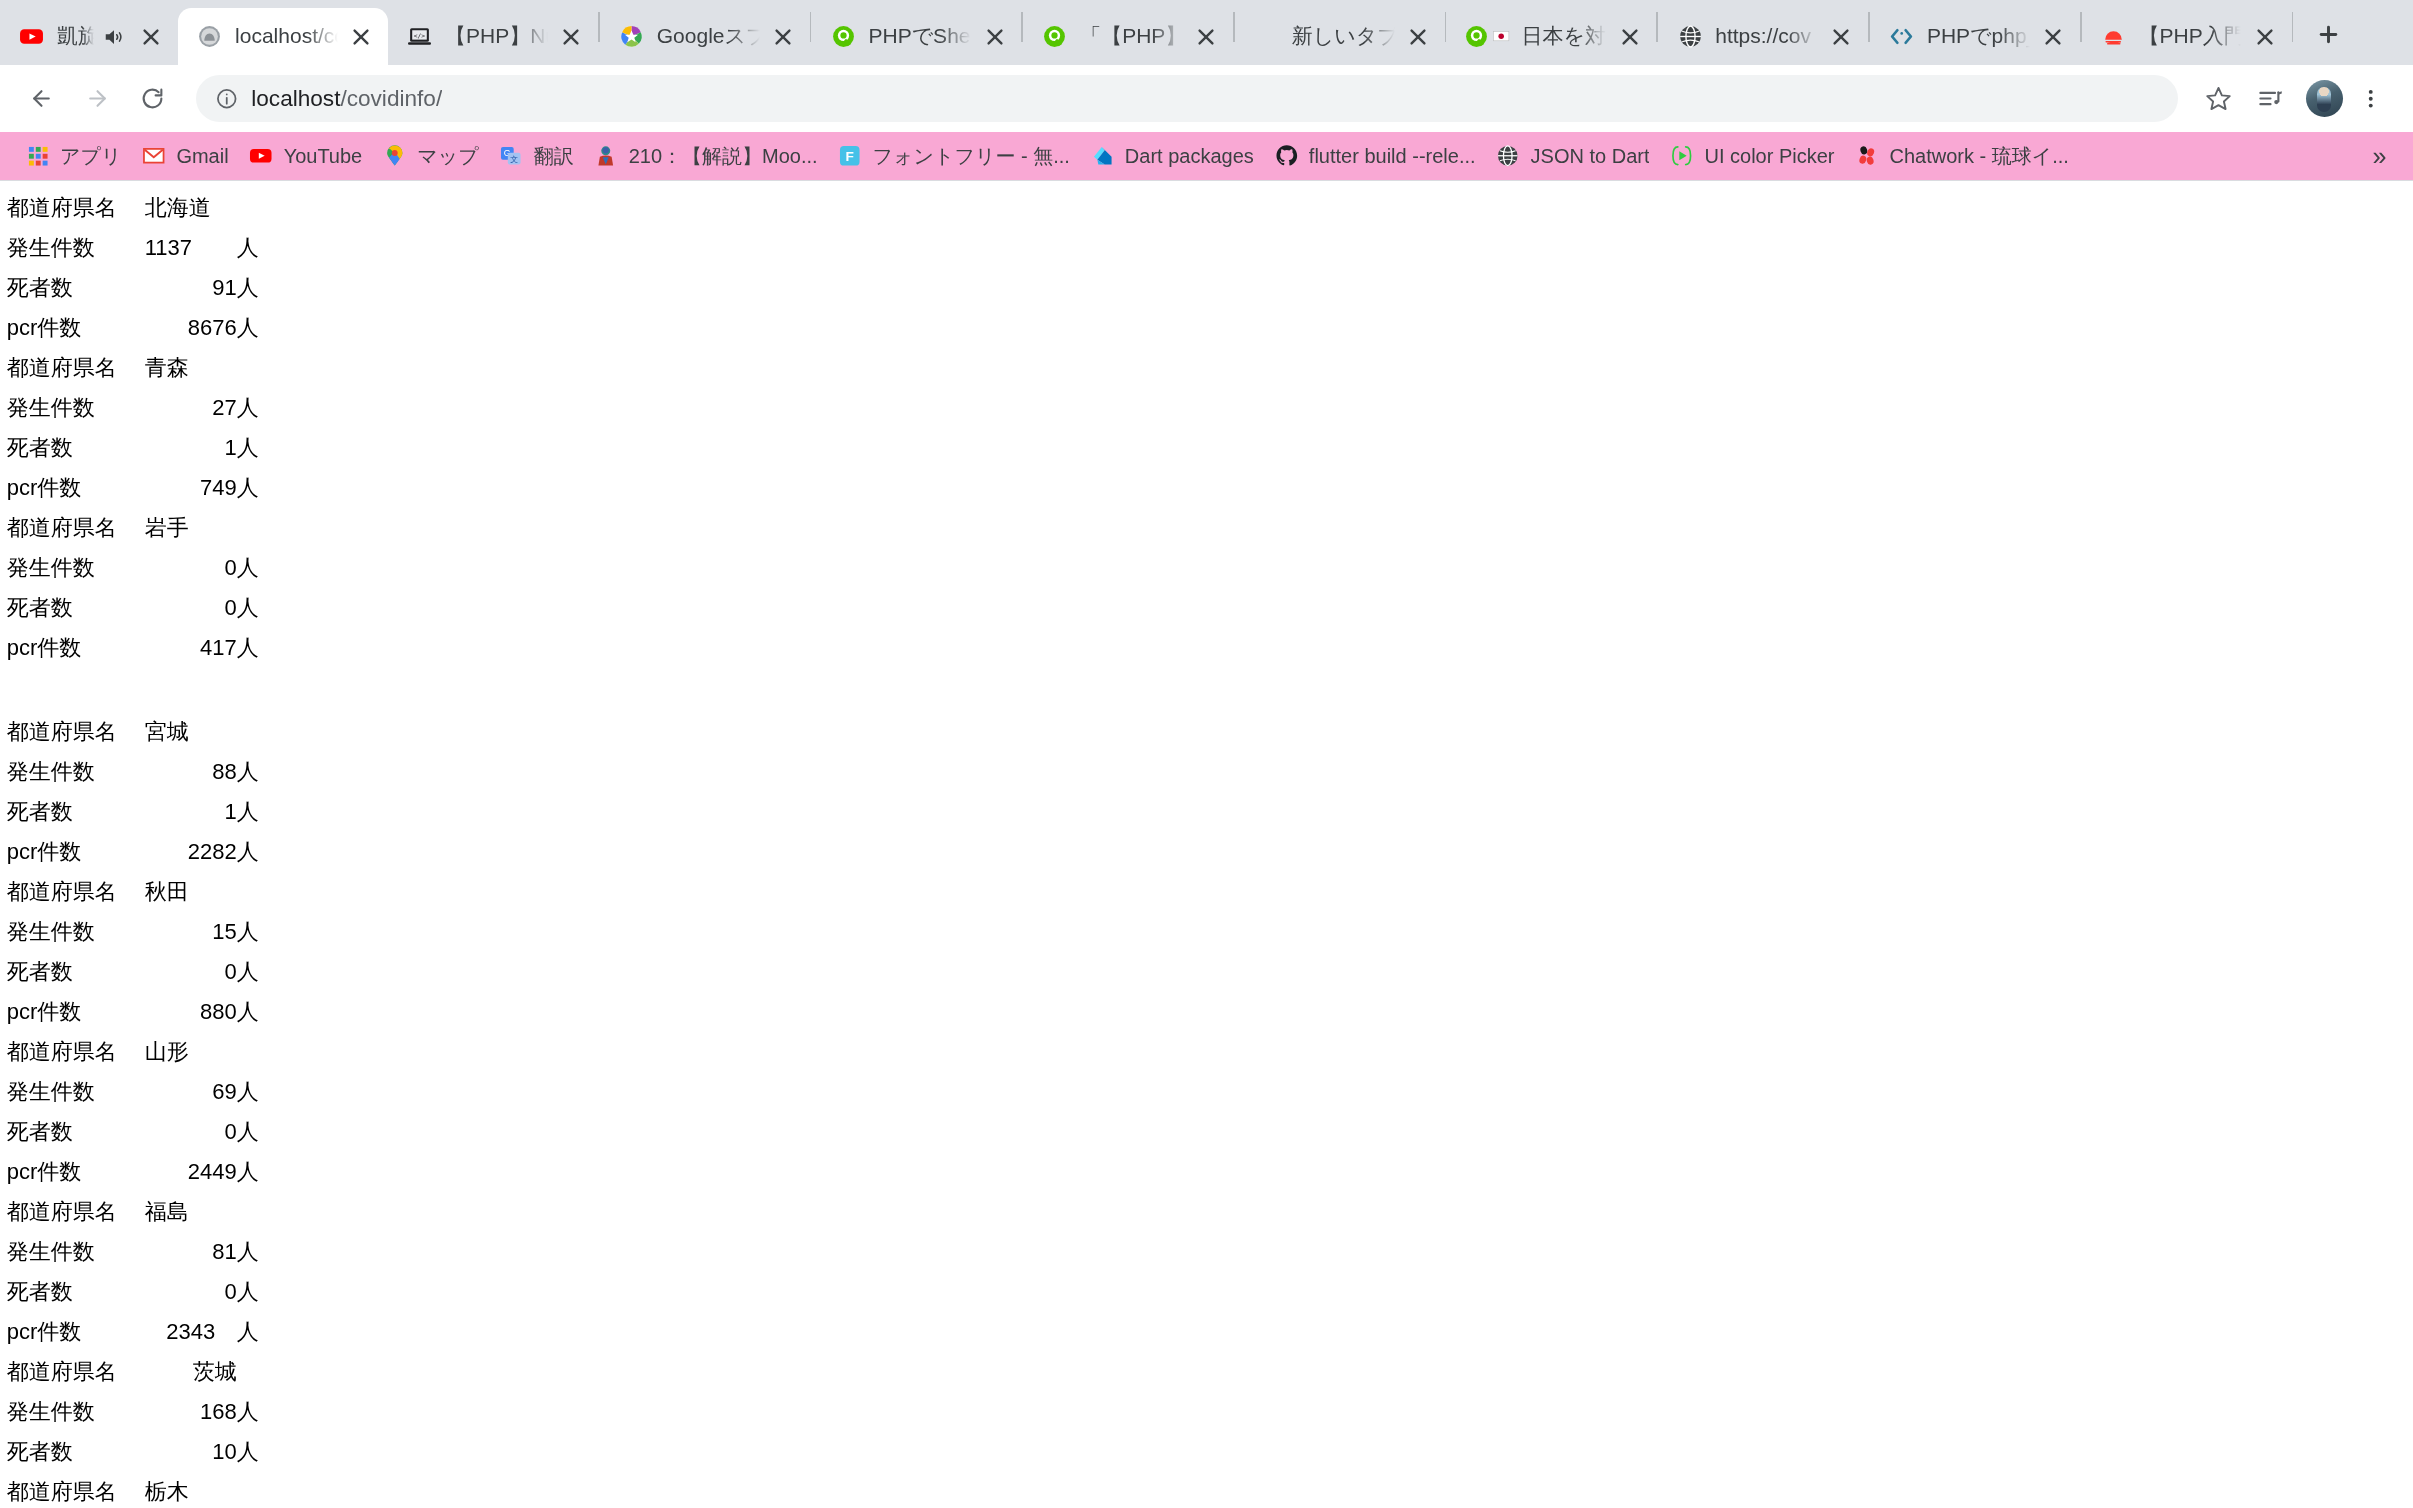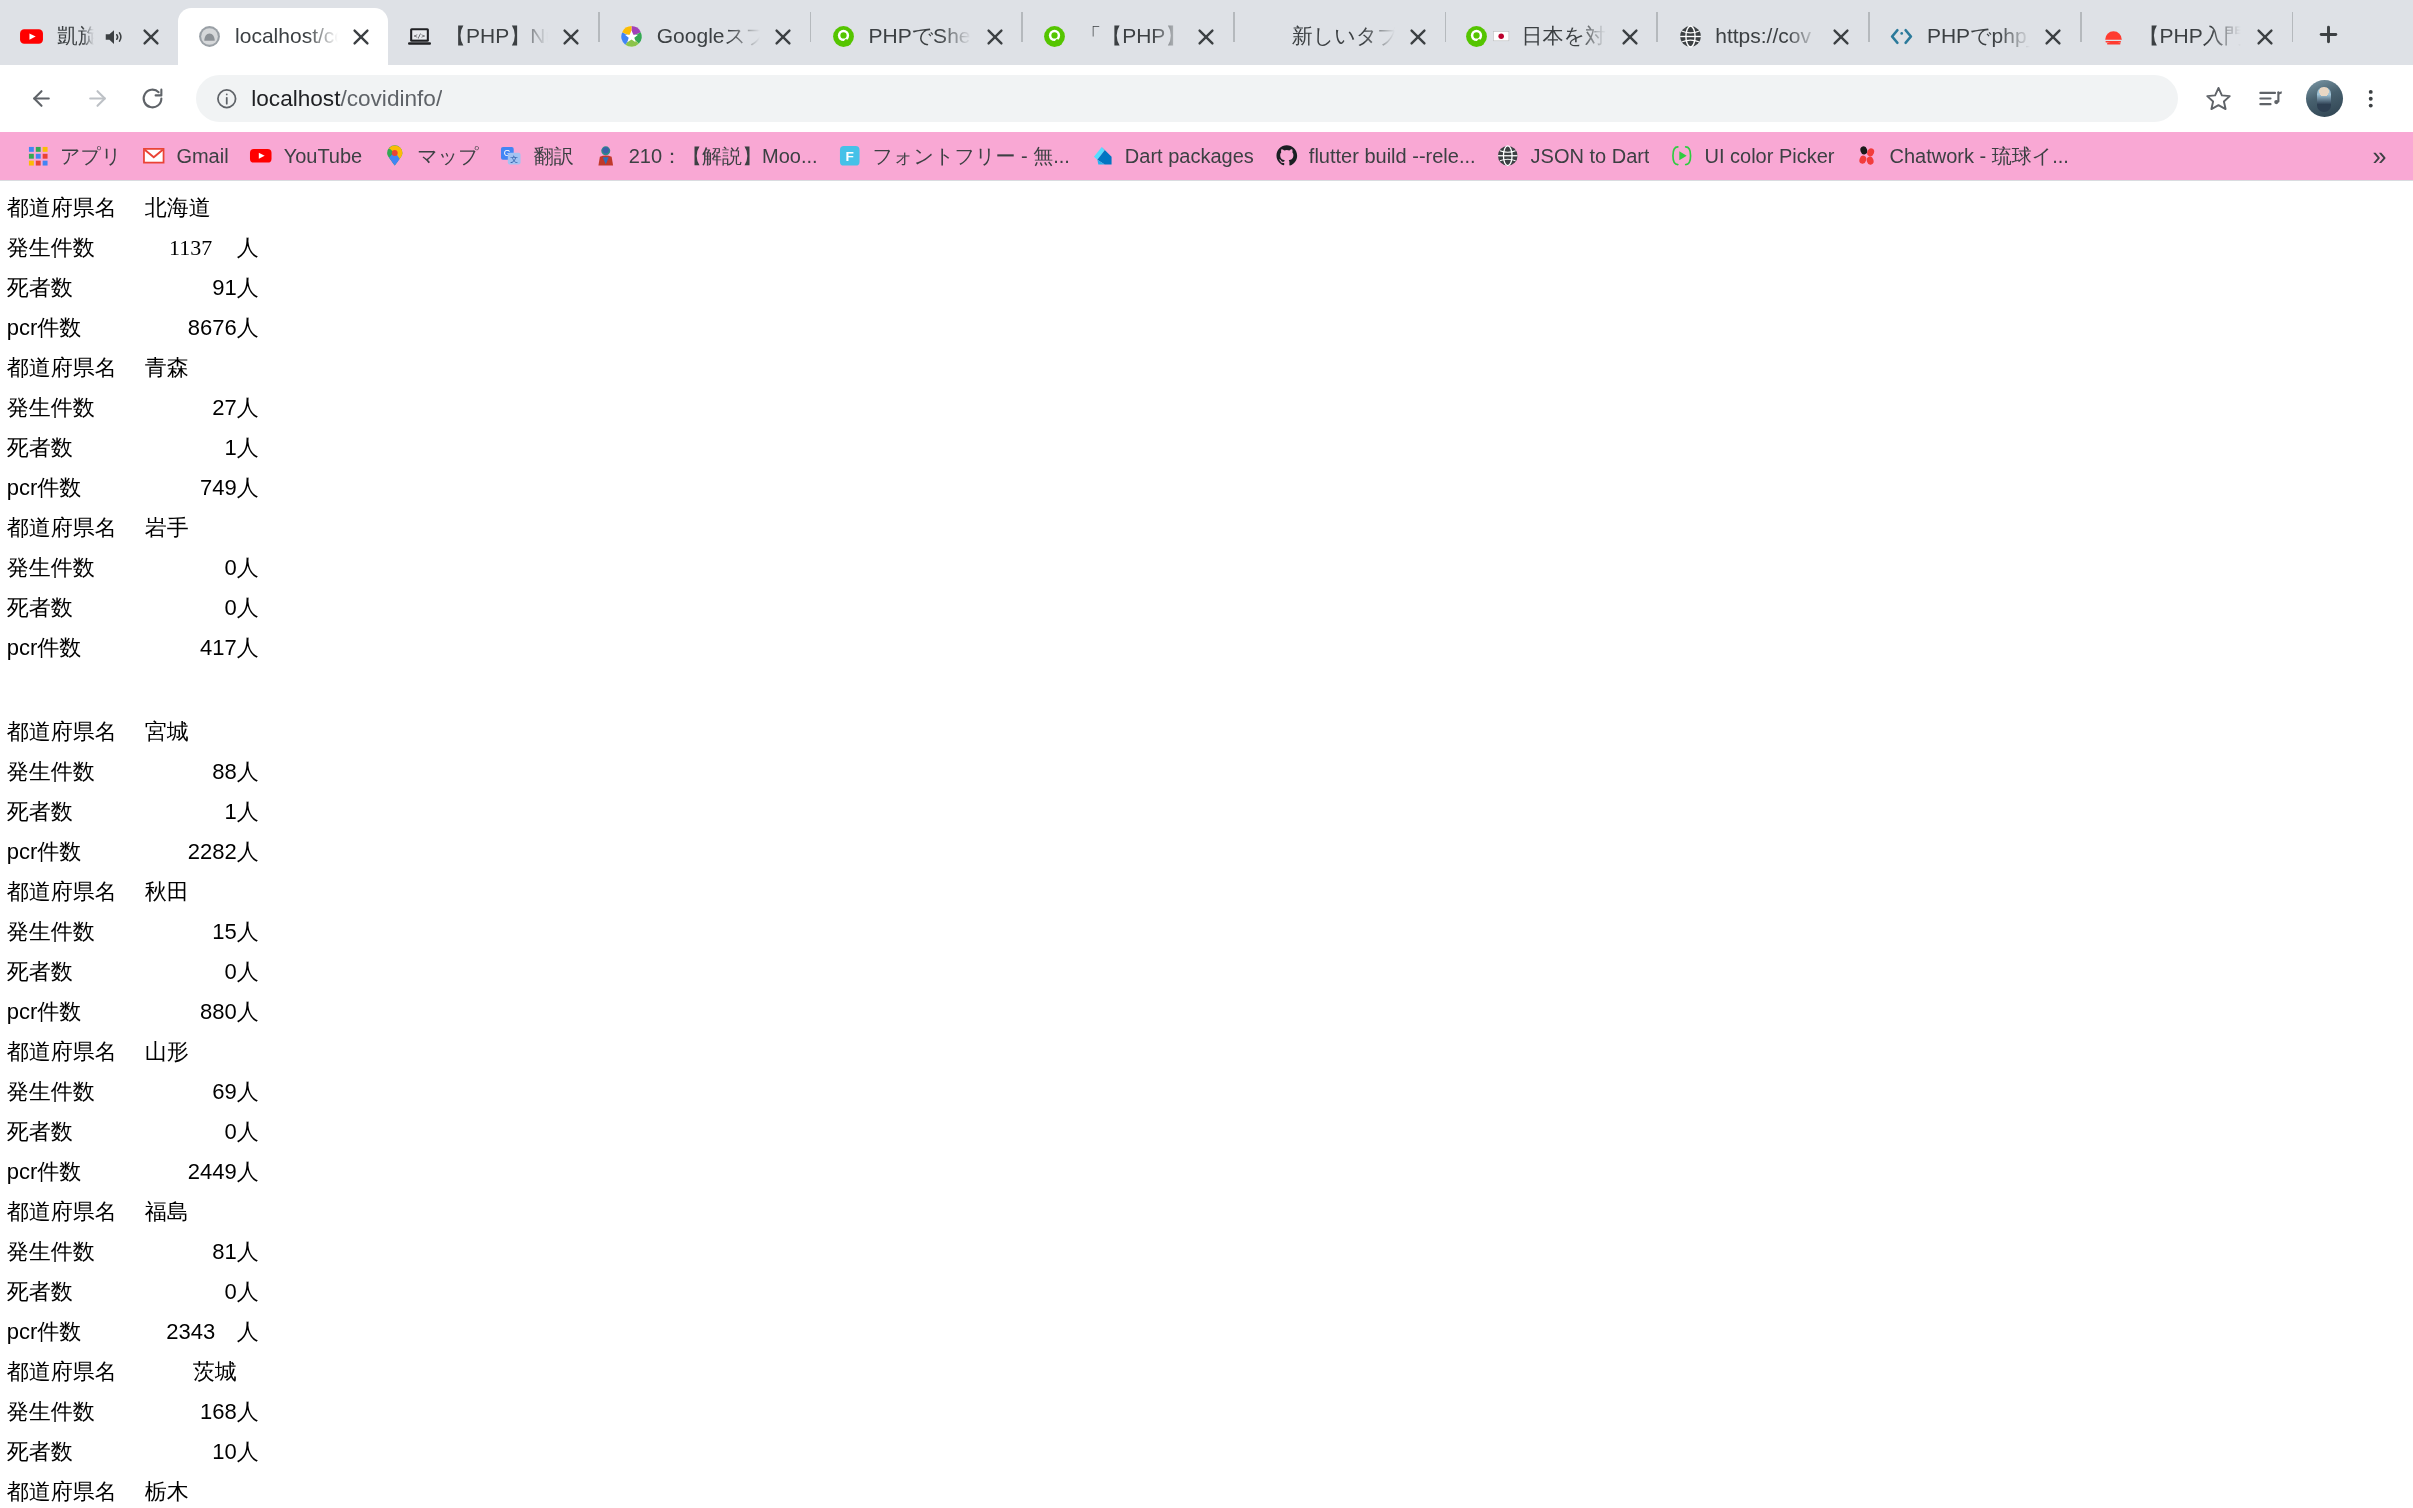--- a/index.html
+++ b/index.html
@@ -638,21 +638,21 @@
           </span>
         </div>
         <div class="bmlabel">Chatwork - 琉球イ...</div>
       </div>
       <div class="bm-overflow">»</div>
     </div>
 
   <div class="page">
     <div class="content" id="content">
         <div class="row"><span class="k" style="display: inline-block; width: 138px;">都道府県名</span><span class="v" style="display: inline-block; min-width: 92px; text-align: left;">北海道</span></div>
-        <div class="row"><span class="k" style="display: inline-block; width: 138px;">発生件数</span><span class="v" style="display: inline-block; min-width: 92px; text-align: center; font-family: Liberation Serif, serif;">1137</span><span>人</span></div>
+        <div class="row"><span class="k" style="display: inline-block; width: 138px;">発生件数</span><span class="v" style="display: inline-block; min-width: 92px; text-align: left;">1137</span><span>人</span></div>
         <div class="row"><span class="k" style="display: inline-block; width: 138px;">死者数</span><span class="v" style="display: inline-block; min-width: 92px; text-align: right;">91</span><span>人</span></div>
         <div class="row"><span class="k" style="display: inline-block; width: 138px;">pcr件数</span><span class="v" style="display: inline-block; min-width: 92px; text-align: right;">8676</span><span>人</span></div>
         <div class="row"><span class="k" style="display: inline-block; width: 138px;">都道府県名</span><span class="v" style="display: inline-block; min-width: 92px; text-align: left;">青森</span></div>
         <div class="row"><span class="k" style="display: inline-block; width: 138px;">発生件数</span><span class="v" style="display: inline-block; min-width: 92px; text-align: right;">27</span><span>人</span></div>
         <div class="row"><span class="k" style="display: inline-block; width: 138px;">死者数</span><span class="v" style="display: inline-block; min-width: 92px; text-align: right;">1</span><span>人</span></div>
         <div class="row"><span class="k" style="display: inline-block; width: 138px;">pcr件数</span><span class="v" style="display: inline-block; min-width: 92px; text-align: right;">749</span><span>人</span></div>
         <div class="row"><span class="k" style="display: inline-block; width: 138px;">都道府県名</span><span class="v" style="display: inline-block; min-width: 92px; text-align: left;">岩手</span></div>
         <div class="row"><span class="k" style="display: inline-block; width: 138px;">発生件数</span><span class="v" style="display: inline-block; min-width: 92px; text-align: right;">0</span><span>人</span></div>
         <div class="row"><span class="k" style="display: inline-block; width: 138px;">死者数</span><span class="v" style="display: inline-block; min-width: 92px; text-align: right;">0</span><span>人</span></div>
         <div class="row"><span class="k" style="display: inline-block; width: 138px;">pcr件数</span><span class="v" style="display: inline-block; min-width: 92px; text-align: right;">417</span><span>人</span></div>

